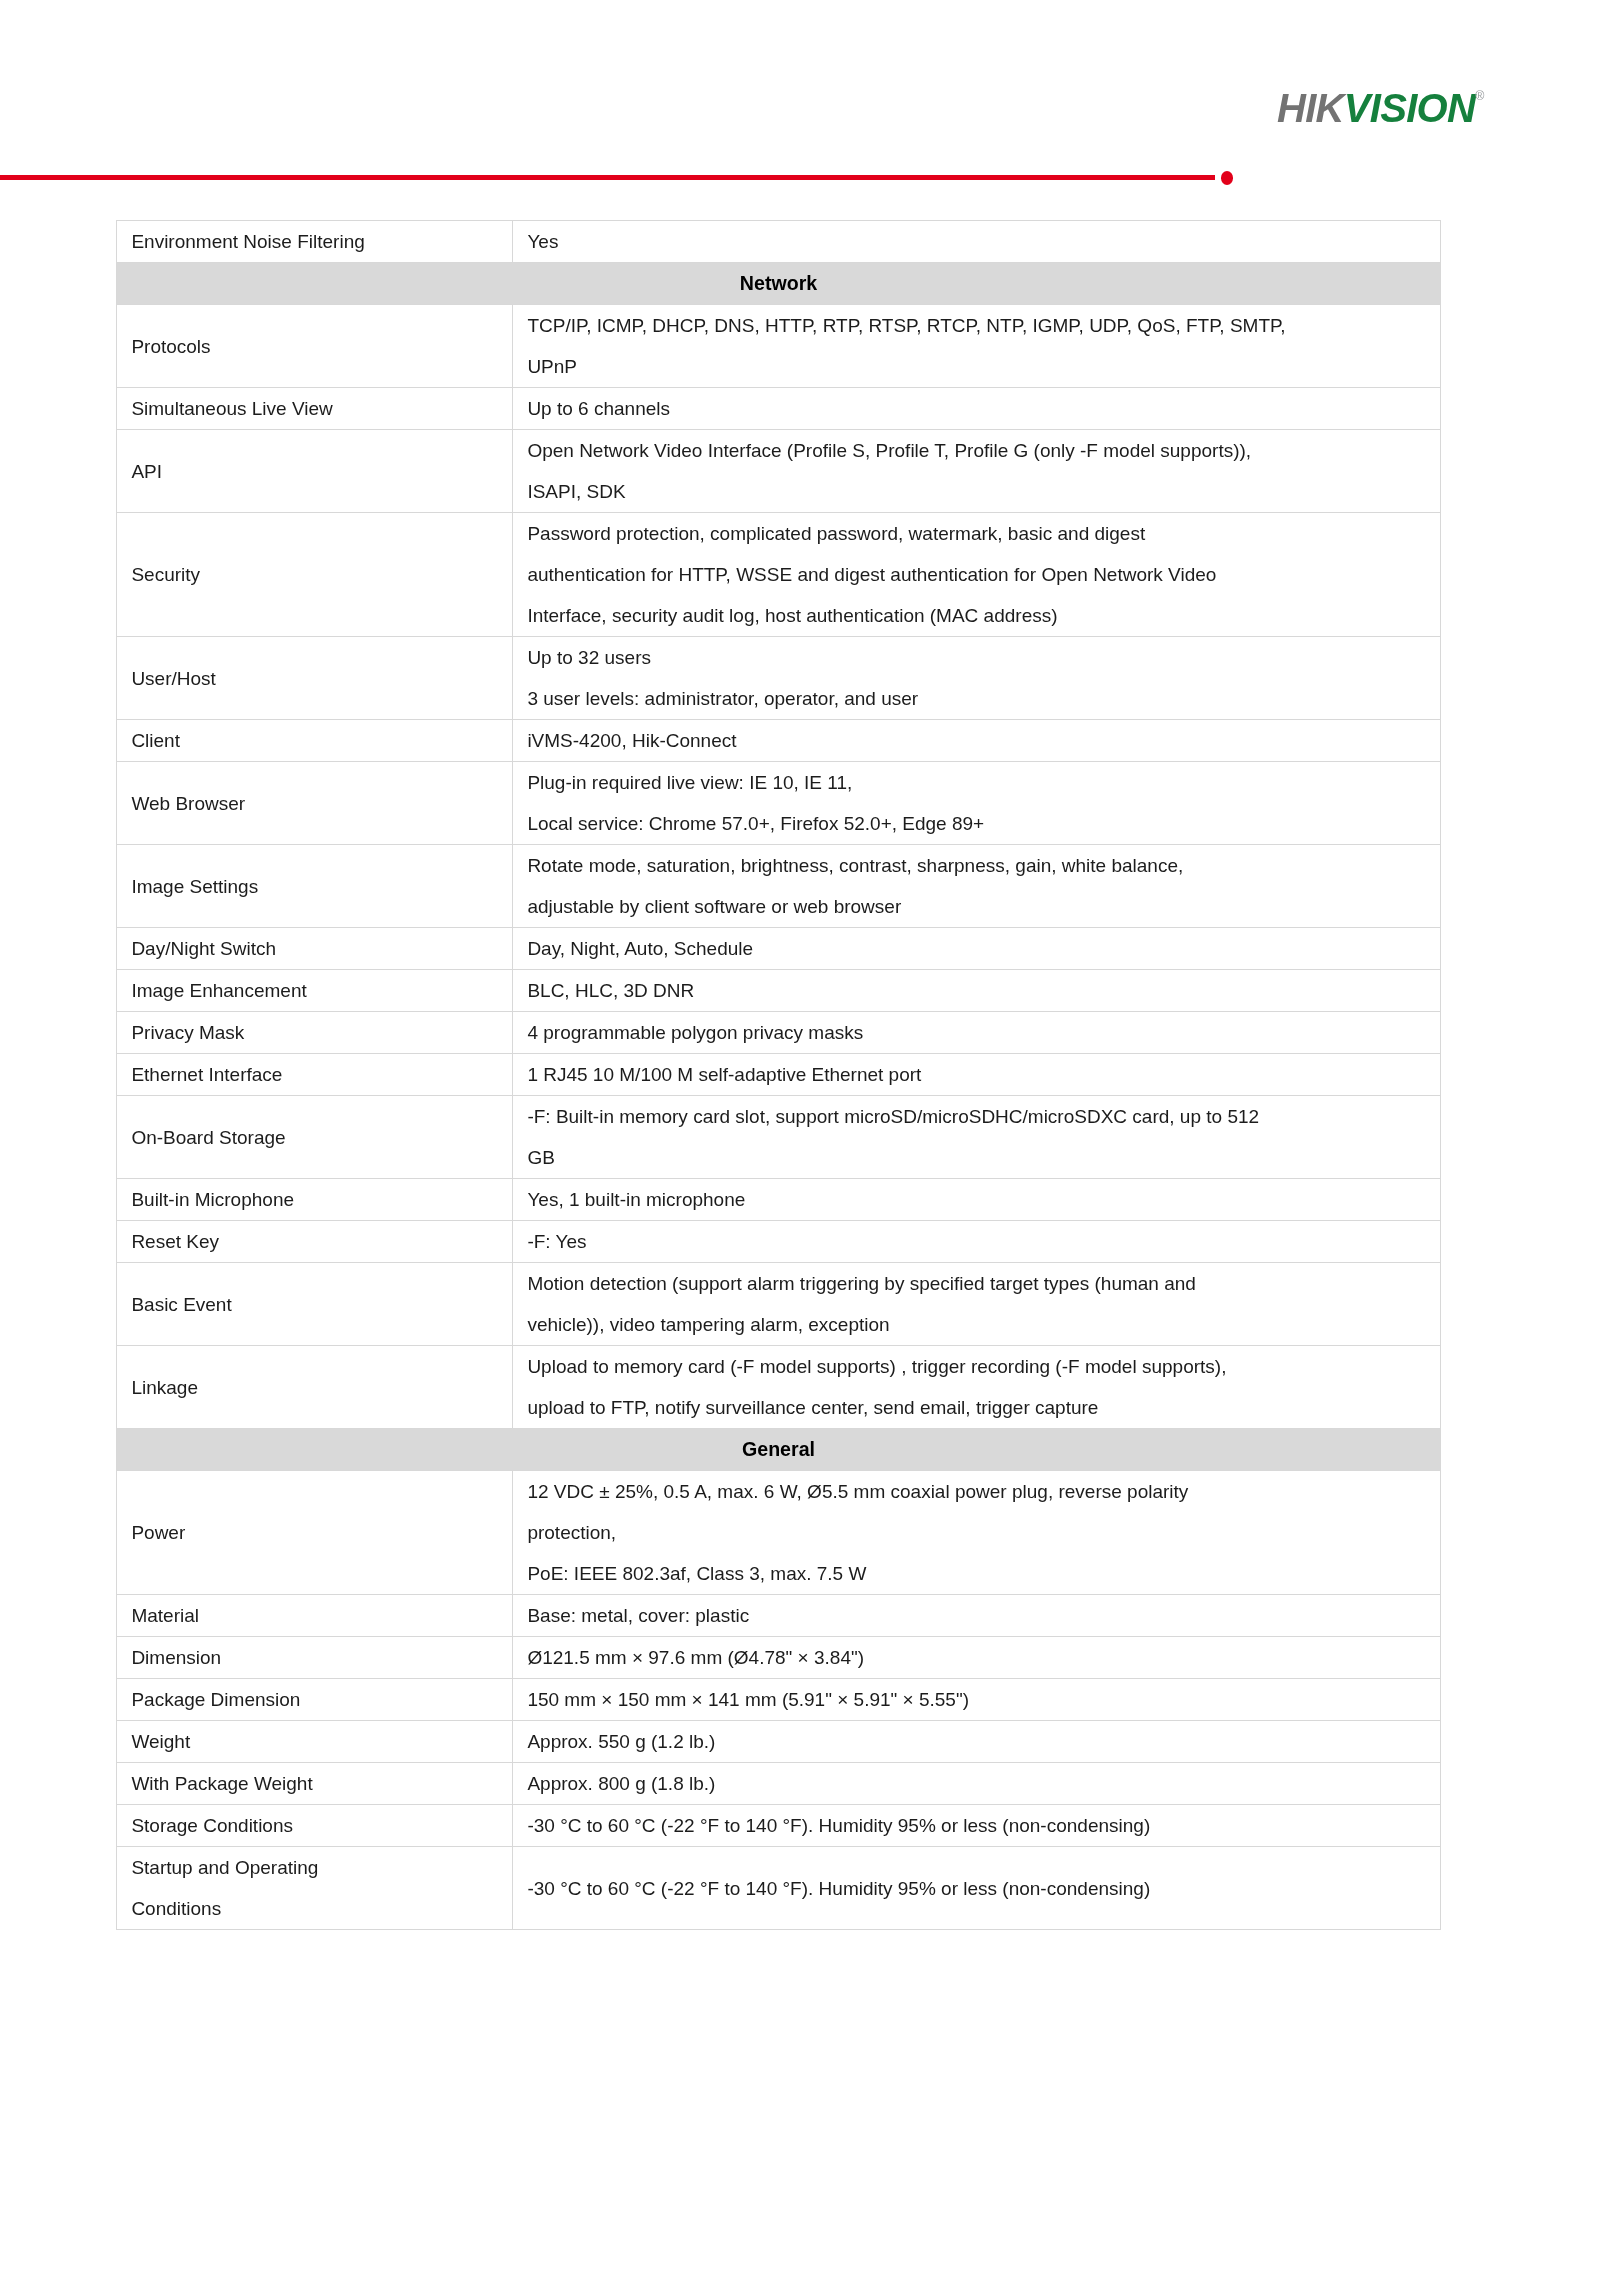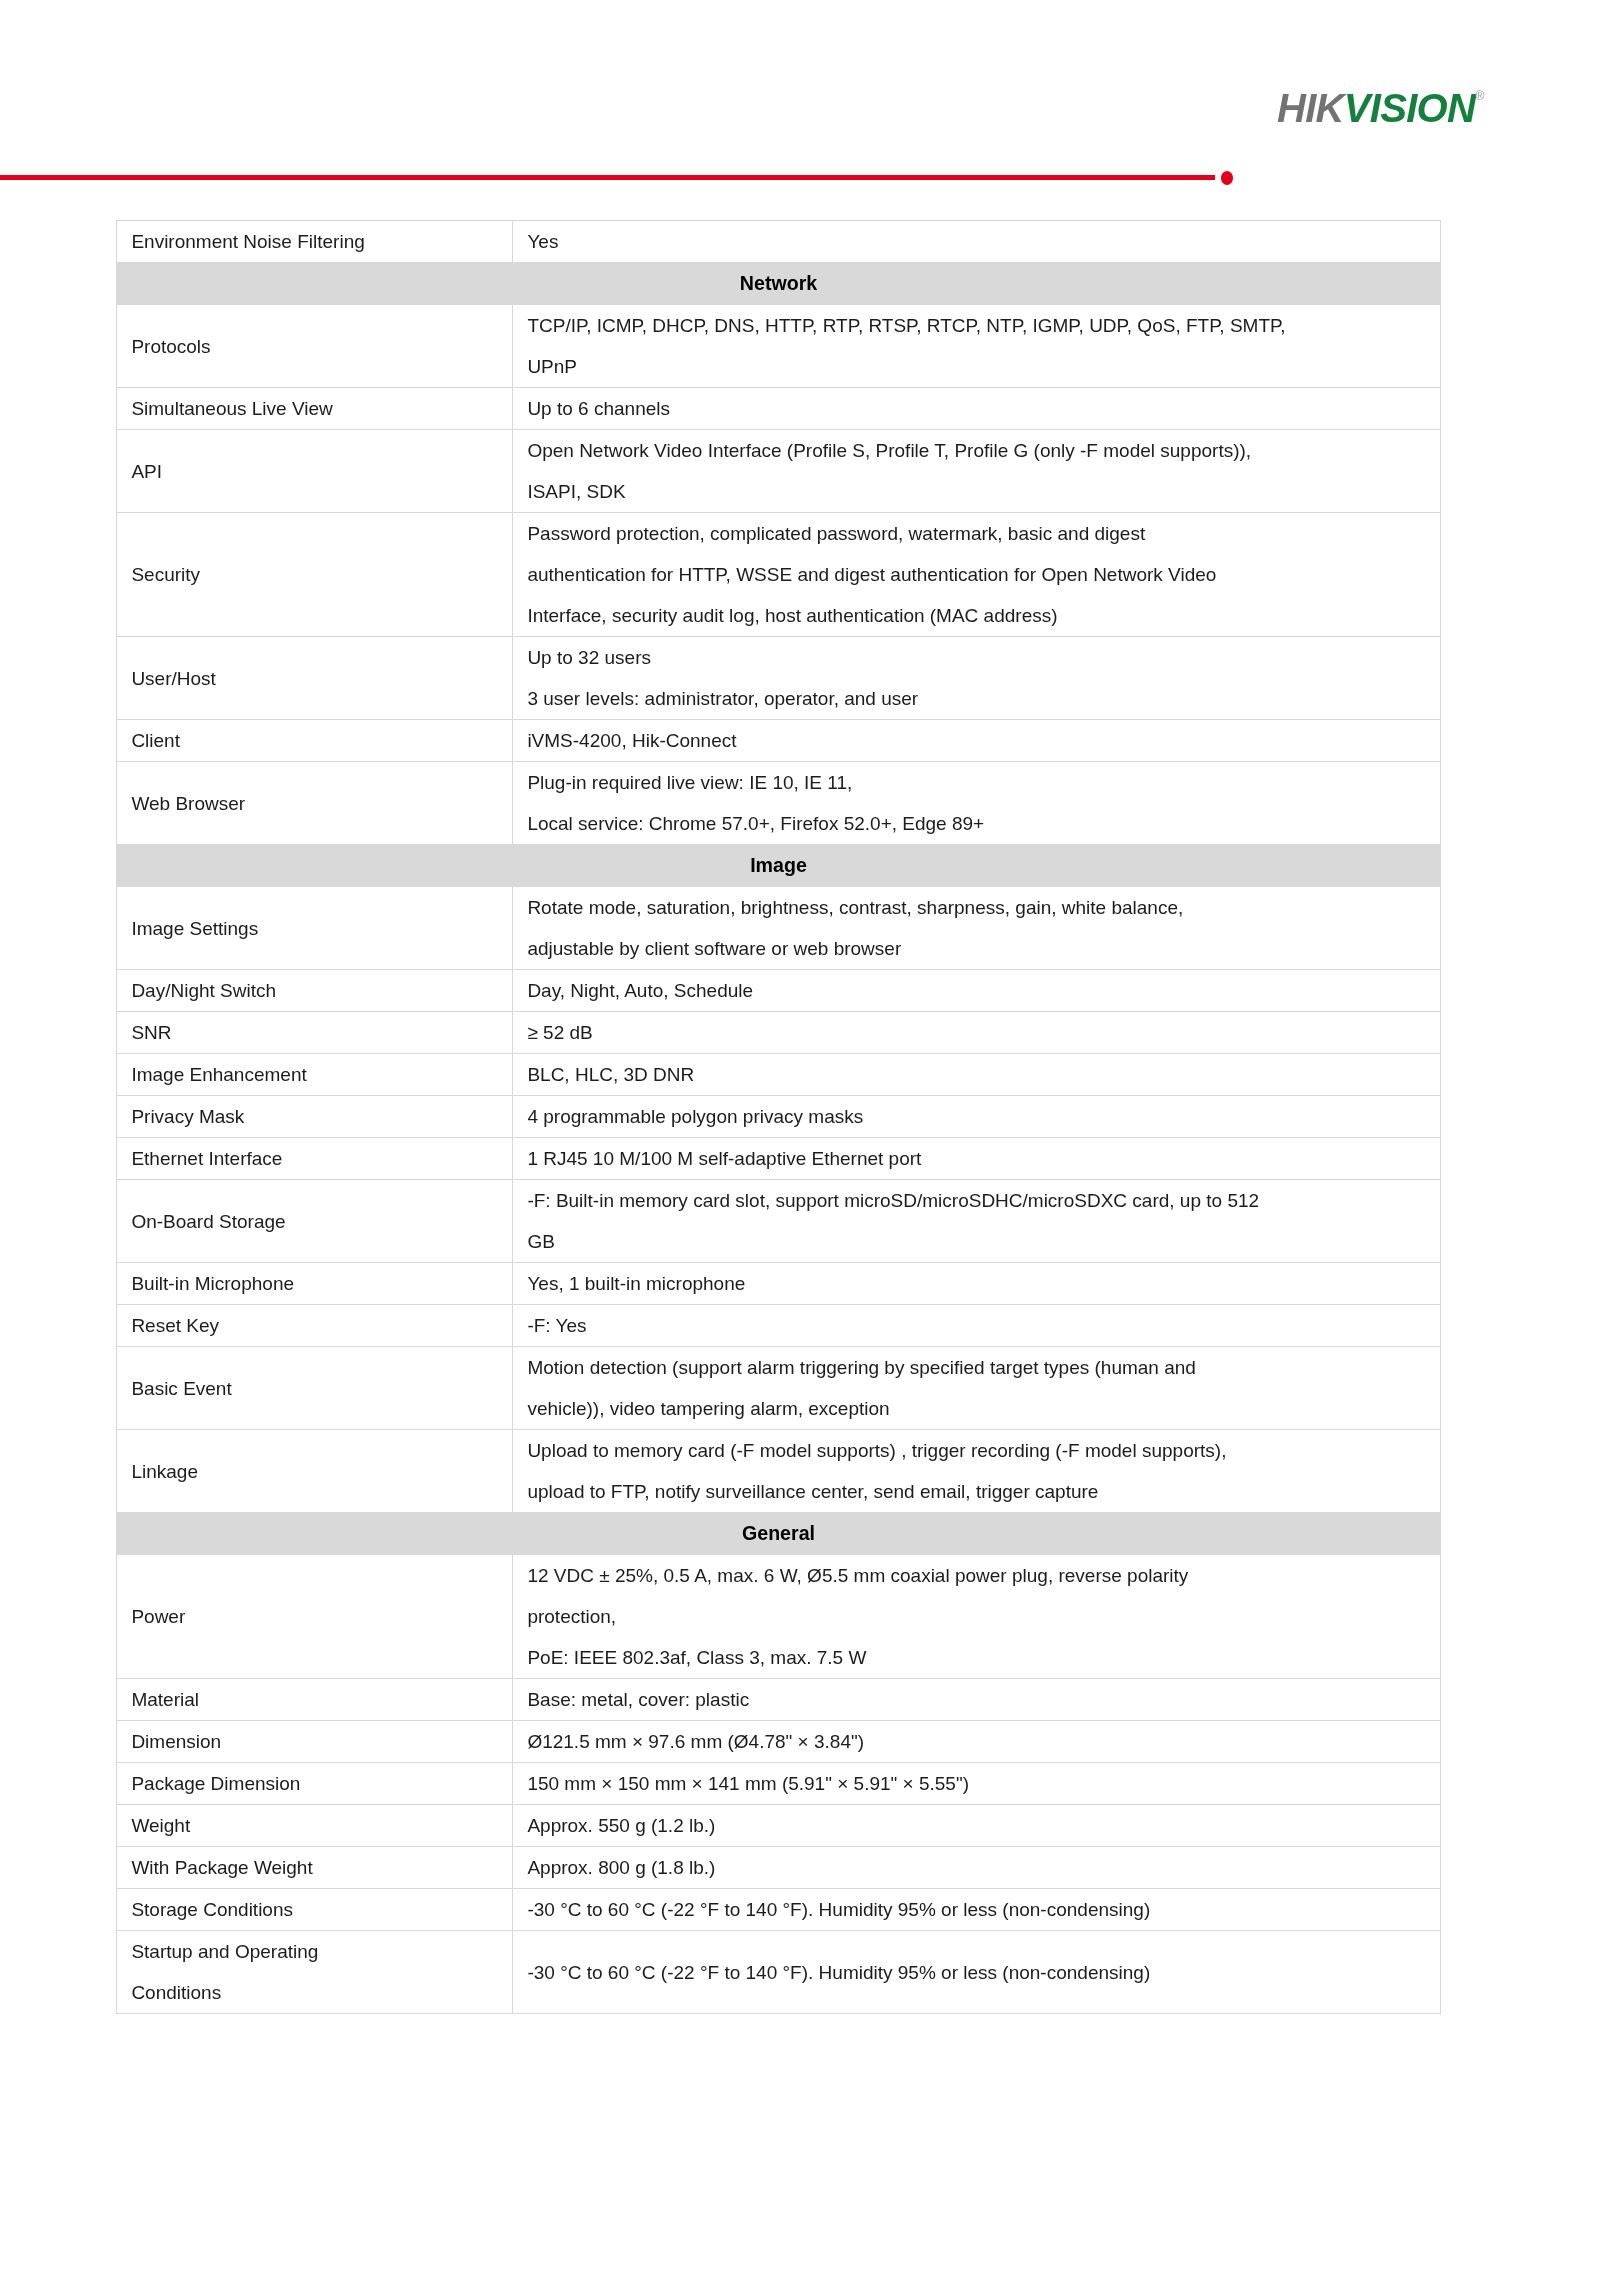--- a/index.html
+++ b/index.html
@@ -133,35 +133,28 @@
     </tr>
     <tr class="spec-row">
       <td>Client</td>
       <td>iVMS-4200, Hik-Connect</td>
     </tr>
     <tr class="spec-row">
       <td>Web Browser</td>
       <td>Plug-in required live view: IE 10, IE 11,
 Local service: Chrome 57.0+, Firefox 52.0+, Edge 89+</td>
     </tr>
-    <tr class="section-row">
-      <td colspan="2">Image</td>
-    </tr>
     <tr class="spec-row">
       <td>Image Settings</td>
       <td>Rotate mode, saturation, brightness, contrast, sharpness, gain, white balance,
 adjustable by client software or web browser</td>
     </tr>
     <tr class="spec-row">
       <td>Day/Night Switch</td>
       <td>Day, Night, Auto, Schedule</td>
-    </tr>
-    <tr class="spec-row">
-      <td>SNR</td>
-      <td>≥ 52 dB</td>
     </tr>
     <tr class="spec-row">
       <td>Image Enhancement</td>
       <td>BLC, HLC, 3D DNR</td>
     </tr>
     <tr class="spec-row">
       <td>Privacy Mask</td>
       <td>4 programmable polygon privacy masks</td>
     </tr>
     <tr class="spec-row">

